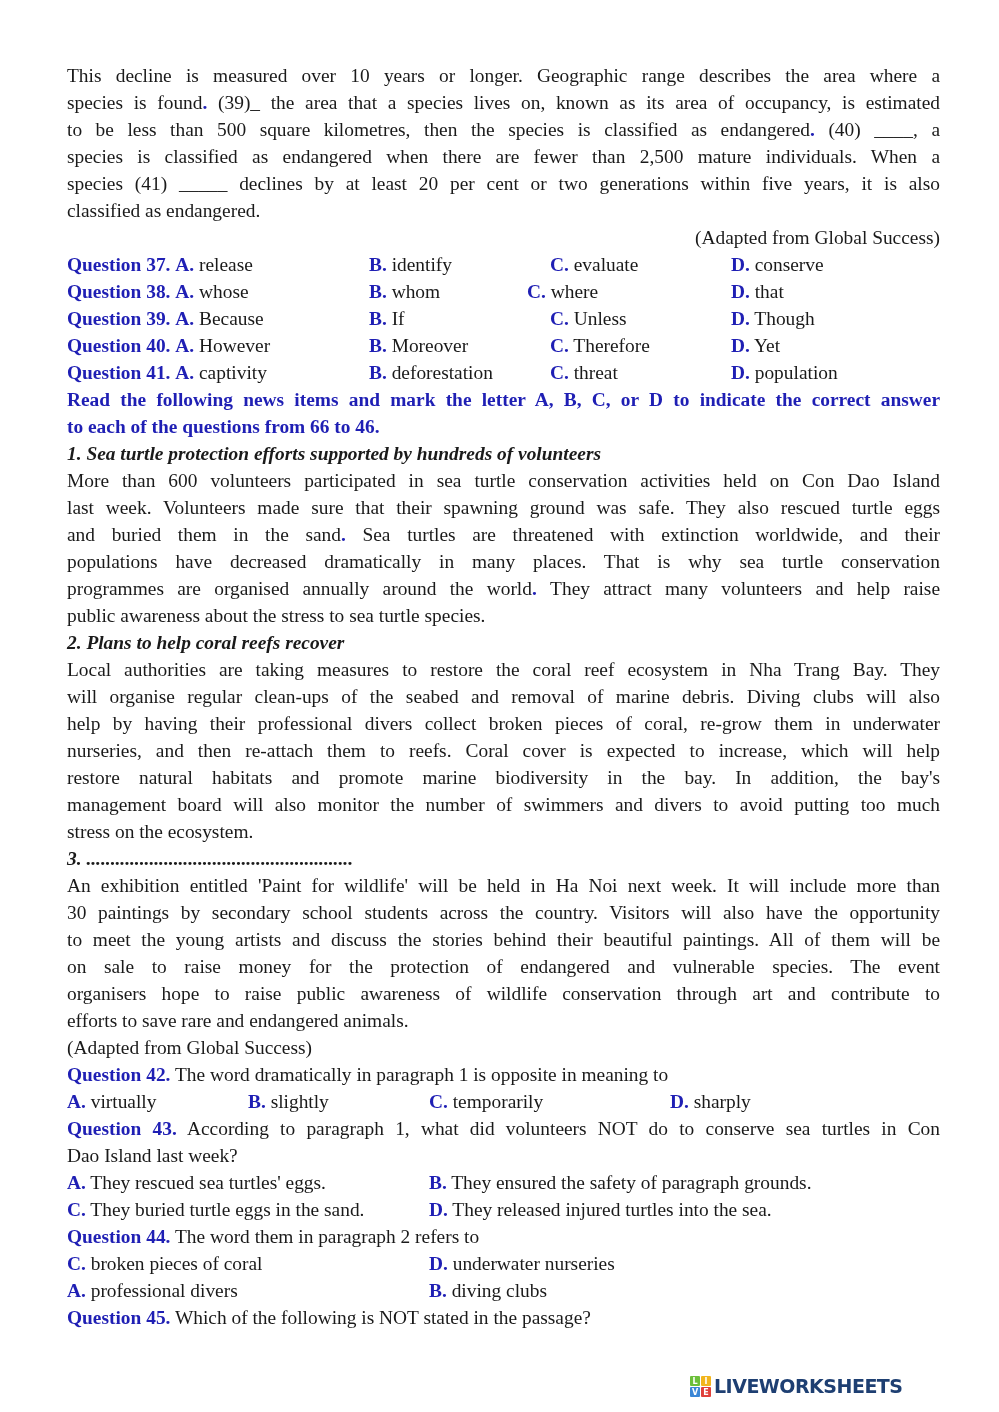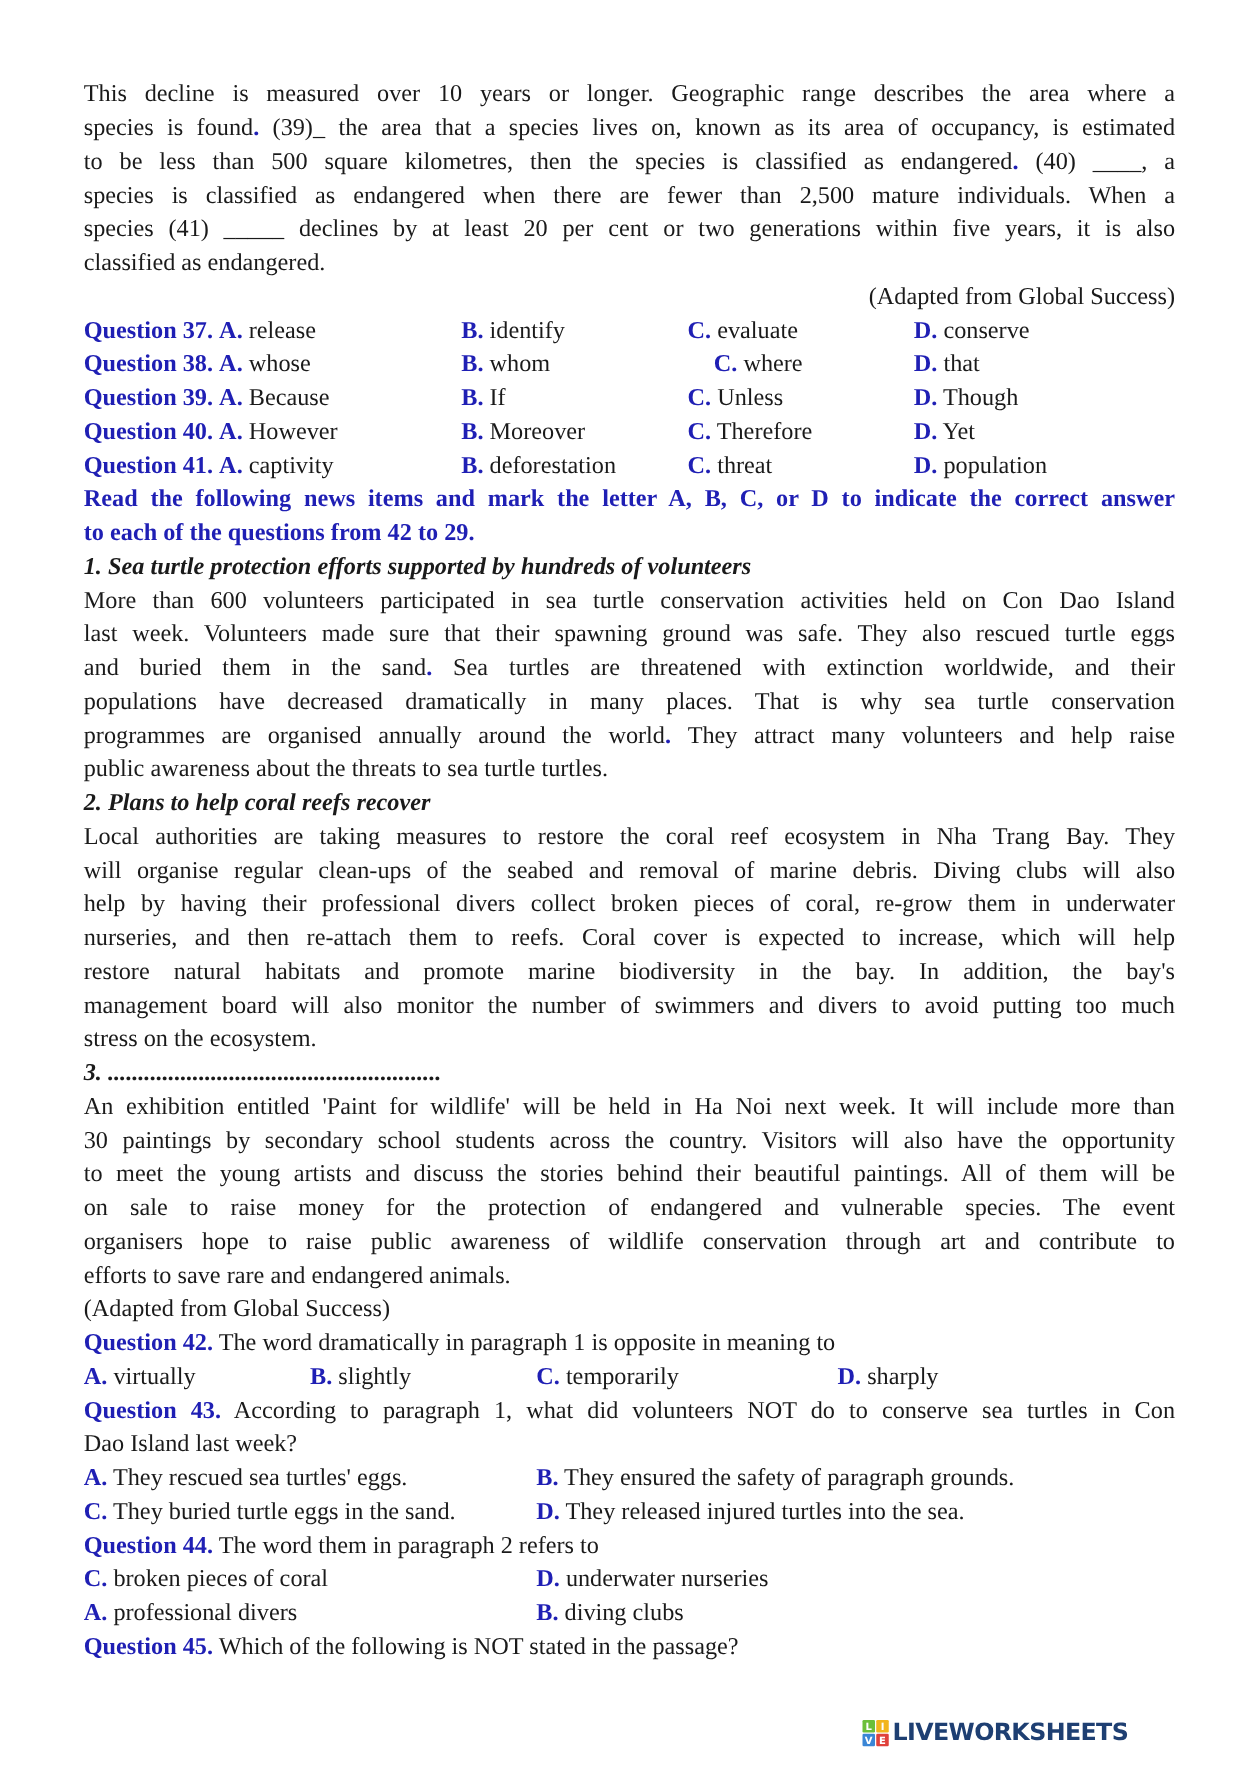--- a/index.html
+++ b/index.html
@@ -40,21 +40,21 @@
   <div>
     <div class="row">
       <span class="col" style="left:0"><span class="blue">Question 37.</span> <span class="blue">A.</span> <span>release</span></span>
       <span class="col" style="left:302px"><span class="blue">B.</span> <span>identify</span></span>
       <span class="col" style="left:483px"><span class="blue">C.</span> <span>evaluate</span></span>
       <span class="col" style="left:664px"><span class="blue">D.</span> <span>conserve</span></span>
     </div>
     <div class="row">
       <span class="col" style="left:0"><span class="blue">Question 38.</span> <span class="blue">A.</span> <span>whose</span></span>
       <span class="col" style="left:302px"><span class="blue">B.</span> <span>whom</span></span>
-      <span class="col" style="left:504px"><span class="blue">C.</span> <span>where</span></span>
+      <span class="col" style="left:460px"><span class="blue">C.</span> <span>where</span></span>
       <span class="col" style="left:664px"><span class="blue">D.</span> <span>that</span></span>
     </div>
     <div class="row">
       <span class="col" style="left:0"><span class="blue">Question 39.</span> <span class="blue">A.</span> <span>Because</span></span>
       <span class="col" style="left:302px"><span class="blue">B.</span> <span>If</span></span>
       <span class="col" style="left:483px"><span class="blue">C.</span> <span>Unless</span></span>
       <span class="col" style="left:664px"><span class="blue">D.</span> <span>Though</span></span>
     </div>
     <div class="row">
       <span class="col" style="left:0"><span class="blue">Question 40.</span> <span class="blue">A.</span> <span>However</span></span>
@@ -65,31 +65,31 @@
     <div class="row">
       <span class="col" style="left:0"><span class="blue">Question 41.</span> <span class="blue">A.</span> <span>captivity</span></span>
       <span class="col" style="left:302px"><span class="blue">B.</span> <span>deforestation</span></span>
       <span class="col" style="left:483px"><span class="blue">C.</span> <span>threat</span></span>
       <span class="col" style="left:664px"><span class="blue">D.</span> <span>population</span></span>
     </div>
   </div>
 
   <div>
     <div class="line just blue">Read the following news items and mark the letter A, B, C, or D to indicate the correct answer</div>
-    <div class="line blue">to each of the questions from 42 to 29.</div>
+    <div class="line blue">to each of the questions from 66 to 46.</div>
   </div>
 
   <div>
     <div class="line ital">1. Sea turtle protection efforts supported by hundreds of volunteers</div>
     <div class="line just"><span>More than 600 volunteers participated in sea turtle conservation activities held on Con Dao Island</span></div>
     <div class="line just"><span>last week. Volunteers made sure that their spawning ground was safe. They also rescued turtle eggs</span></div>
     <div class="line just"><span>and buried them in the sand</span><span class="dot">. </span><span>Sea turtles are threatened with extinction worldwide, and their</span></div>
     <div class="line just"><span>populations have decreased dramatically in many places. That is why sea turtle conservation</span></div>
     <div class="line just"><span>programmes are organised annually around the world</span><span class="dot">. </span><span>They attract many volunteers and help raise</span></div>
-    <div class="line"><span>public awareness about the threats to sea turtle turtles.</span></div>
+    <div class="line"><span>public awareness about the stress to sea turtle species.</span></div>
   </div>
 
   <div>
     <div class="line ital">2. Plans to help coral reefs recover</div>
     <div class="line just"><span>Local authorities are taking measures to restore the coral reef ecosystem in Nha Trang Bay. They</span></div>
     <div class="line just"><span>will organise regular clean-ups of the seabed and removal of marine debris. Diving clubs will also</span></div>
     <div class="line just"><span>help by having their professional divers collect broken pieces of coral, re-grow them in underwater</span></div>
     <div class="line just"><span>nurseries, and then re-attach them to reefs. Coral cover is expected to increase, which will help</span></div>
     <div class="line just"><span>restore natural habitats and promote marine biodiversity in the bay. In addition, the bay's</span></div>
     <div class="line just"><span>management board will also monitor the number of swimmers and divers to avoid putting too much</span></div>

